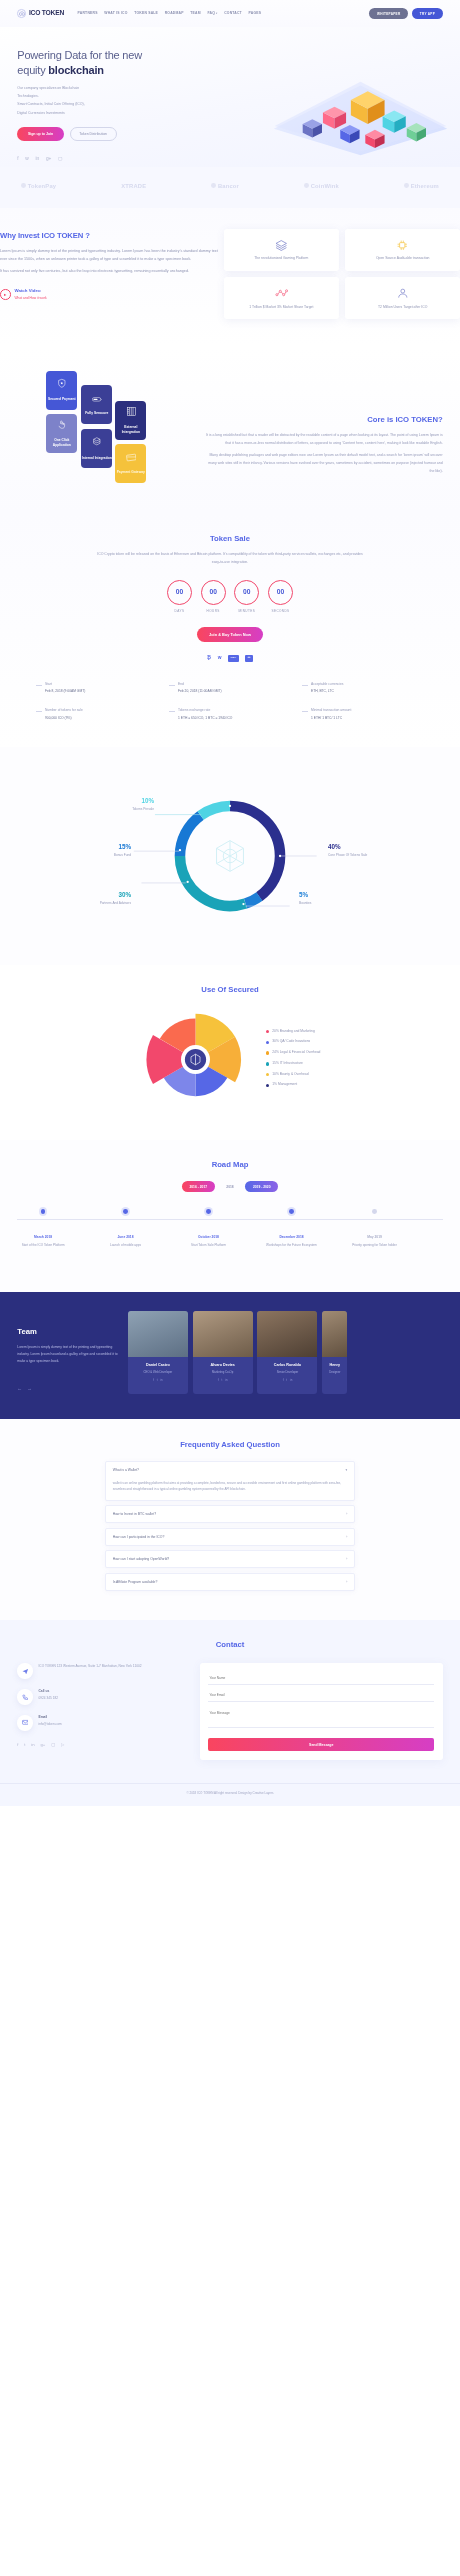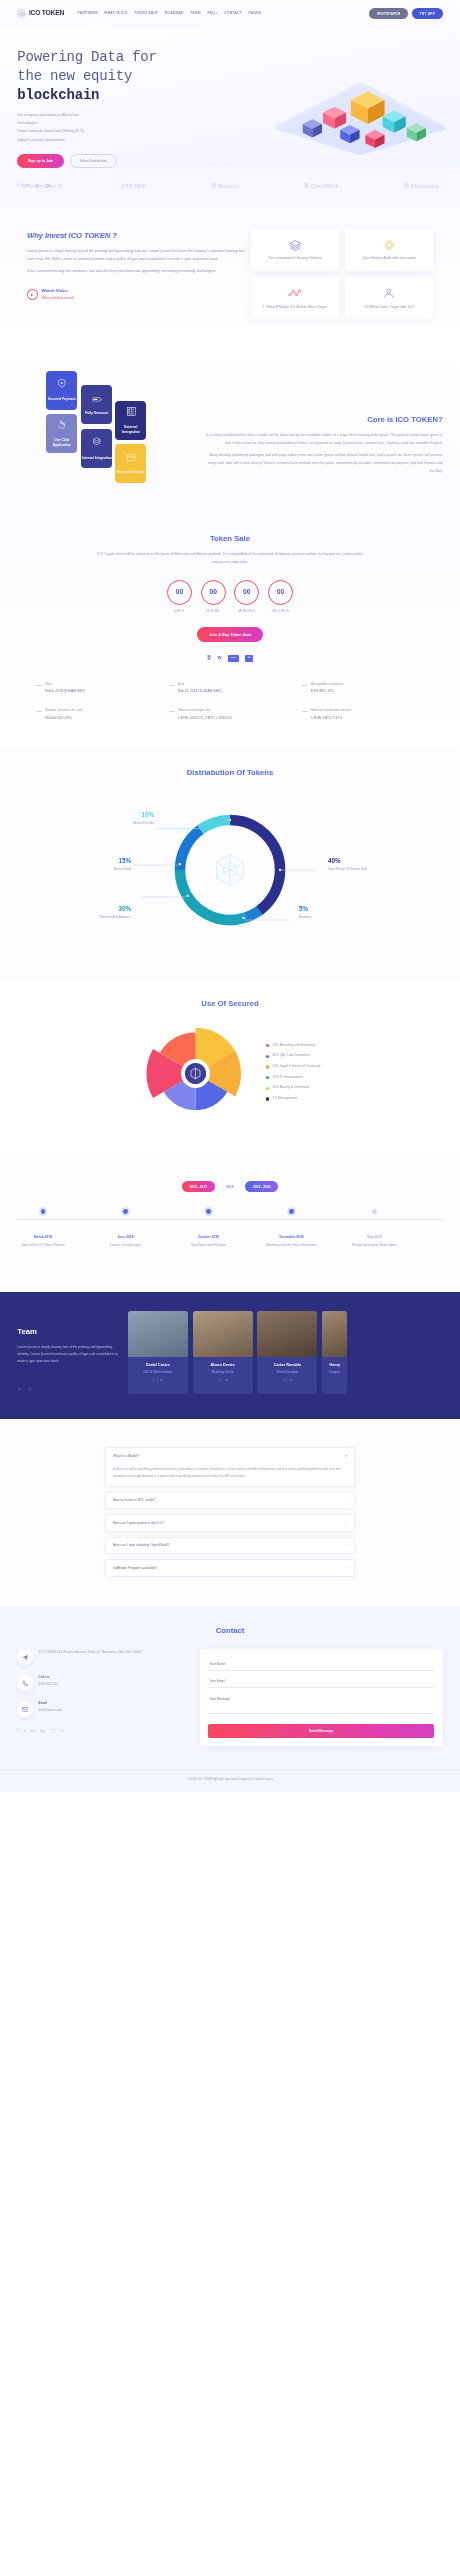--- a/index.html
+++ b/index.html
@@ -28,43 +28,43 @@
   .nav a.has-caret::after { content:"\25BE"; font-size:2.5px; margin-left:1px; }
   .hbtns { display:flex; gap:3.9px; }
   .btn-wp { background:#6d7192; color:#fff; font-size:3.1px; font-weight:bold;
     padding:3.4px 7.7px; border-radius:8.7px; letter-spacing:0.3px; border:none; }
   .btn-try { background:#4557d6; color:#fff; font-size:3.1px; font-weight:bold;
     padding:3.4px 7.7px; border-radius:8.7px; letter-spacing:0.3px; border:none; }
 
   
   .hero { position:relative; height:140px; padding:21px 17.3px 0;
     background:linear-gradient(170deg,#ffffff 0%,#f7f8ff 55%,#f2f4ff 100%); }
-  .hero h1 { font-size:14px; line-height:1.35; color:#585e8c; font-weight:normal;
-    max-width:145px; letter-spacing:-0.2px;font-family:Liberation Mono, monospace; }
+  .hero h1 { font-size:11px; line-height:1.35; color:#585e8c; font-weight:normal;
+    max-width:145px; letter-spacing:-0.2px; }
   .hero h1 b { color:#2b2f5e; font-weight:bold; }
   .hero p { font-size:3.5px; color:#9499b8; margin-top:6.7px; line-height:2.3; max-width:135px; }
   .hero-btns { display:flex; gap:5.8px; margin-top:10.6px; align-items:center; }
   .btn-signup { background:linear-gradient(90deg,#f9455f,#d63ec5); color:#fff;
     font-size:3.5px; font-weight:bold; padding:4.8px 10.6px; border-radius:10.6px; border:none; }
   .btn-dist { background:transparent; color:#8b90b0; font-size:3.5px;
     padding:4.1px 8.7px; border-radius:10.6px; border:0.6px solid #d3d6ea; }
   .socials { display:flex; gap:6.7px; margin-top:13.5px; color:#b3b7d0; font-size:4.8px; }
 
   .hero-art { position:absolute; right:7.7px; top:39px; width:183px; height:92px; }
 
   
   .partners { display:flex; justify-content:space-between; align-items:center;
     padding:13.5px 21px 17.3px; background:#f7f8ff; }
   .partner { font-size:5.8px; color:#d6d9ee; font-weight:bold; letter-spacing:0.2px;
     display:flex; align-items:center; gap:1.9px; }
   .partner .dot { width:4.8px; height:4.8px; border-radius:50%; background:#e3e5f4; display:inline-block;}
 
   
-  .why { display:flex; padding:21px 27px 27px; gap:2px;
-    background:linear-gradient(180deg,#fbfbff,#ffffff);font-style:italic; }
+  .why { display:flex; padding:21px 0 27px; gap:2px;
+    background:linear-gradient(180deg,#fbfbff,#ffffff); }
   .why-left { width:222px; }
   .sec-title { font-size:7.7px; color:#5667e6; font-weight:bold; letter-spacing:-0.1px; }
   .why-left p { font-size:3.7px; color:#8e93b2; margin-top:4.8px; line-height:2.1; }
   .watch { display:flex; align-items:center; gap:3.9px; margin-top:10.6px; }
   .play { width:10.6px; height:10.6px; border-radius:50%; border:0.7px solid #f2486c;
     display:flex; align-items:center; justify-content:center; color:#f2486c; font-size:3.9px; }
   .watch-t { font-size:4.4px; color:#5667e6; font-weight:bold; }
   .watch-s { font-size:3.3px; color:#f2486c; }
 
   .why-cards { display:grid; grid-template-columns:1fr 1fr; gap:6.7px; flex:1; }
@@ -499,21 +499,20 @@
         <div class="v">1 ETH = 650 ICO, 1 BTC = 1940 ICO</div>
       </div>
       <div class="fact">
         <div class="k">Minimal transaction amount</div>
         <div class="v">1 ETH/ 1 BTC/ 1 LTC</div>
       </div>
     </div>
   </div>
 
   <div class="dist">
-    <h2>Distriabution Of Tokens</h2>
     <div class="donutwrap">
       <svg width="460" height="169" viewBox="0 0 478 175">
         <g transform="translate(239,88)">
 
           <circle r="52" fill="none" stroke="#2b2f8e" stroke-width="11" stroke-dasharray="130.7 196.0" transform="rotate(-90)"></circle>
           <circle r="52" fill="none" stroke="#1e7fd6" stroke-width="11" stroke-dasharray="16.3 310.4" transform="rotate(54)"></circle>
           <circle r="52" fill="none" stroke="#1aa3b8" stroke-width="11" stroke-dasharray="98.0 228.7" transform="rotate(72)"></circle>
           <circle r="52" fill="none" stroke="#1878d4" stroke-width="11" stroke-dasharray="49.0 277.7" transform="rotate(180)"></circle>
           <circle r="52" fill="none" stroke="#4fd3e3" stroke-width="11" stroke-dasharray="32.7 294.0" transform="rotate(234)"></circle>
 
@@ -603,20 +602,21 @@
           </div>
         <div class="li">
             <span class="sw" style="background:#2b2f7e"></span>
             <span class="tx">1% Management</span>
           </div>
       </div>
     </div>
   </div>
 
   <div class="roadmap">
+    <h2>Road Map</h2>
     <div class="rm-tabs">
       <button class="rm-tab">2016 - 2017</button>
       <button class="rm-tab ghost">2018</button>
       <button class="rm-tab alt">2019 - 2020</button>
     </div>
     <div class="rm-line">
       <div class="rm-axis"></div>
       <div class="rm-item" style="left:9.6px;top:0;">
         <div class="rm-dot on"></div>
         <div class="rm-date">March 2018</div>
@@ -695,20 +695,21 @@
         <div class="tphoto" style="background:linear-gradient(160deg,#a08b74,#61503f);"></div>
         <div class="tmeta">
           <div class="tname">Henry</div>
           <div class="trole">Designer</div>
         </div>
       </div>
     </div>
   </div>
 
   <div class="faq">
+    <h2>Frequently Asked Question</h2>
     <div class="acc">
       <div class="acc-item">
         <div class="acc-head">
           <span>What is a Wallet?</span>
           <span class="ch">▾</span>
         </div>
         <div class="acc-body">wallet is an online gambling platform that aims at providing a complete, borderless, secure and accessible environment and first online gambling platform with zero-fee, seamless and straightforward in a typical online gambling system powered by the API blockchain.</div>
       </div>
       <div class="acc-item">
         <div class="acc-head">

